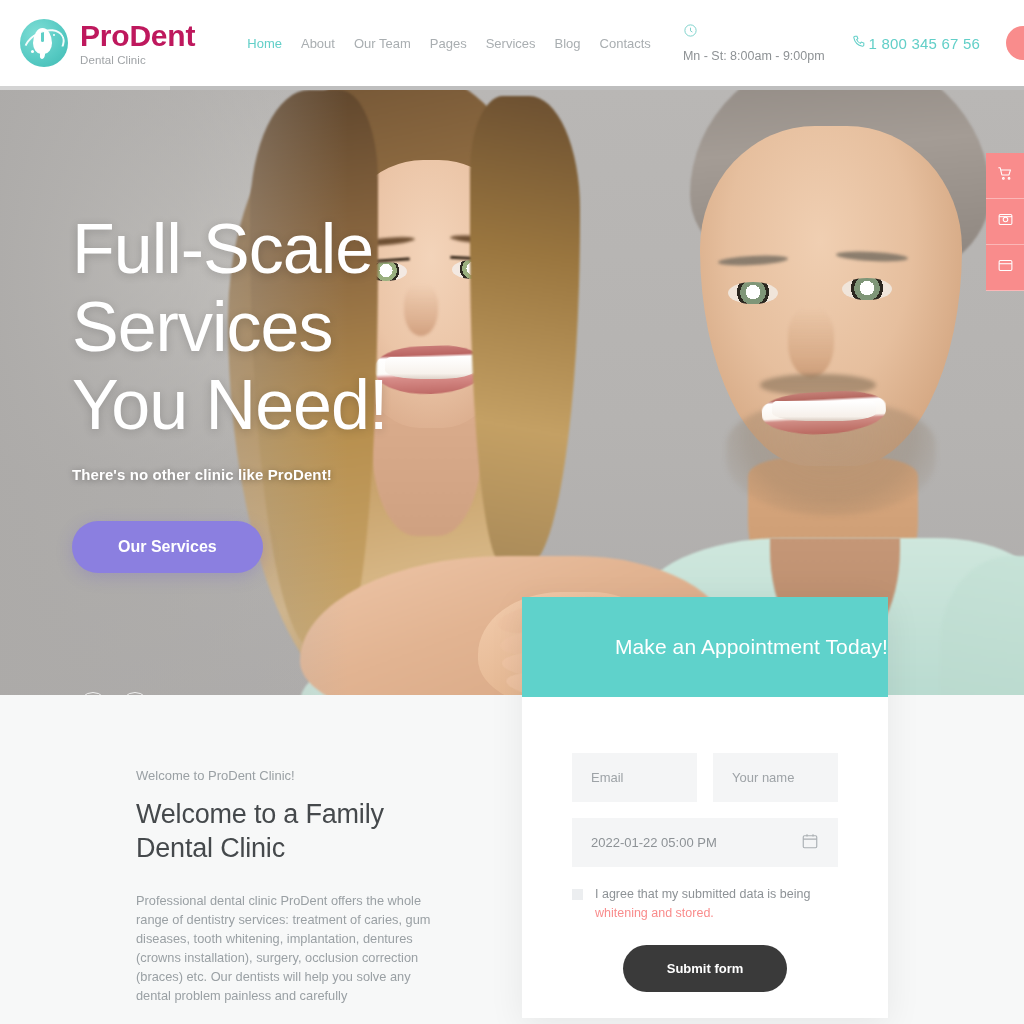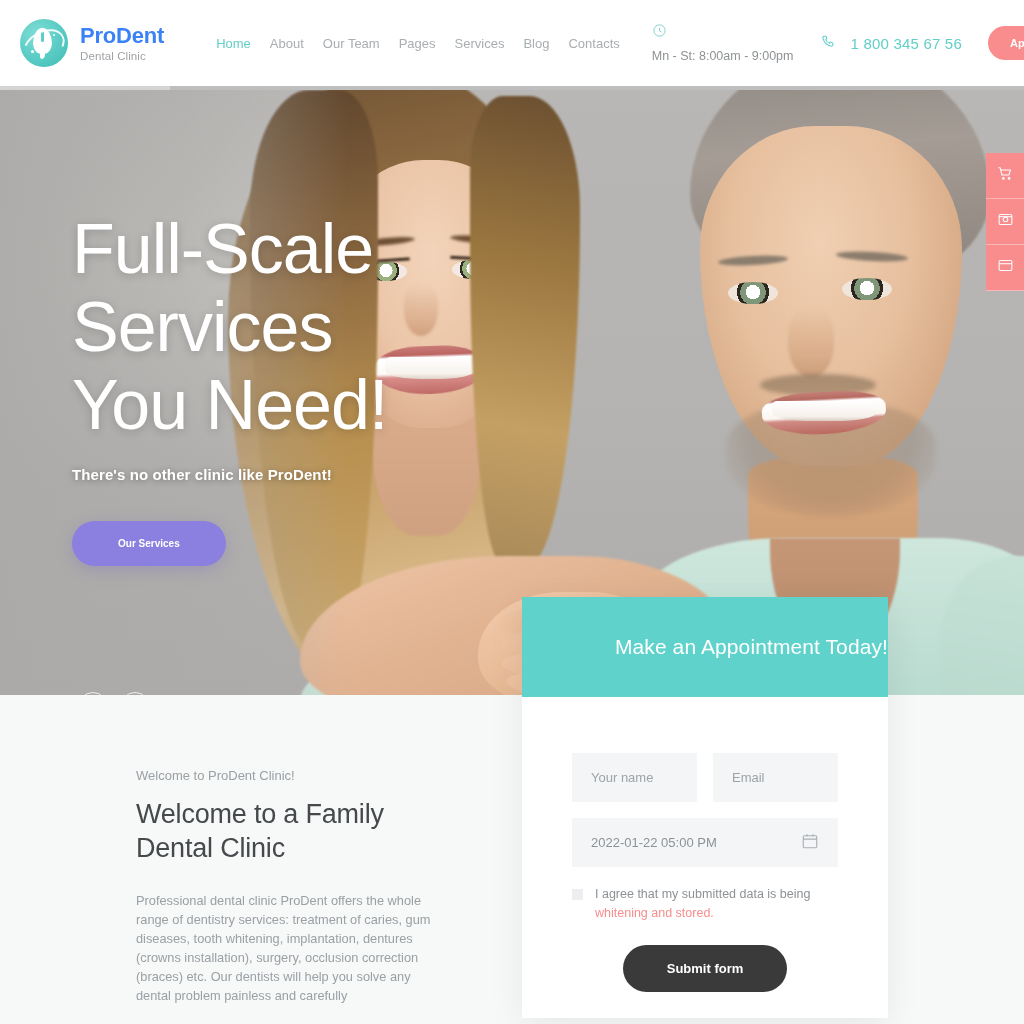--- a/index.html
+++ b/index.html
@@ -45,30 +45,30 @@
     width: 44px; height: 30px;
     border: 2px solid rgba(255,255,255,.92);
     border-radius: 50%;
     transform: rotate(-28deg);
     border-left-color: transparent; border-bottom-color: transparent;
   }
   .logo-dot { position:absolute; background:#fff; border-radius:50%; }
   .logo-dot.d1 { width:3px;height:3px; left:11px; top:31px; }
   .logo-dot.d2 { width:2px;height:2px; left:33px; top:15px; }
   .brand-text { margin-left: 12px; line-height: 1.05; }
-  .brand-title { font-size: 22px; font-weight: 700; color: #3b82f6; letter-spacing: -0.2px; }
+  .brand-title { font-size: 30px; font-weight: 700; color: #be185d; letter-spacing: -0.2px; }
   .brand-sub { font-size: 11.5px; color: #9fa3a6; letter-spacing: .1px; margin-top: 2px; }
 
   .nav { display: flex; align-items: center; gap: 19px; margin-left: 52px; }
   .nav-item { font-size: 13px; color: #a9aeb1; cursor: pointer; white-space: nowrap; }
   .nav-item.active { color: #62cfc8; }
 
   .header-info { display:flex; margin-left: 32px; gap: 7px; flex-direction: column; }
   .hours-text { font-size: 12.5px; color: #8e9295; white-space: nowrap; }
-  .phone-wrap { display:flex; align-items:center; gap: 16px; margin-left: 26px; }
+  .phone-wrap { display:flex; align-items:center; gap: 3px; margin-left: 26px; }
   .phone-text { font-size: 15px; color: #62cfc8; white-space: nowrap; letter-spacing: .2px; }
   .appt-btn {
     margin-left: 26px; margin-right: 14px;
     background: #f98c8c; color: #fff;
     font-size: 11px; font-weight: 600;
     border-radius: 22px; border: none;
     padding: 11px 22px; cursor: pointer; white-space: nowrap;
   }
 
   .scroll-strip {
@@ -268,21 +268,21 @@
   .hero-sub {
     margin-top: 22px;
     font-size: 15px; font-weight: 700; color: #ffffff;
     letter-spacing: .1px;
     text-shadow: 0 1px 6px rgba(0,0,0,.35);
   }
   .hero-btn {
     margin-top: 38px;
     display:inline-block;
     background: #8b7fe0; color:#fff;
-    font-size: 10px; font-weight: 600;
+    font-size: 16px; font-weight: 600;
     border: none; border-radius: 30px;
     padding: 17px 46px; cursor: pointer;
     box-shadow: 0 4px 16px rgba(110,96,200,.28);
   }
   .hero-arrows { position:absolute; left:78px; top:606px; display:flex; gap:12px; z-index: 9; }
   .arrow-btn {
     width:30px; height:30px; border-radius:50%;
     border: 1px solid rgba(255,255,255,.8);
     background: transparent; color: #fff;
     font-size: 12px; line-height: 28px; text-align:center;
@@ -490,22 +490,22 @@
     </div>
   </div>
 
   <div class="appt-card">
     <div class="appt-head">
       <div class="appt-head-title">Make an Appointment Today!</div>
     </div>
     <div class="appt-body">
 
       <div class="field-row">
+        <div class="fld">Email</div>
         <div class="fld">Your name</div>
-        <div class="fld">Email</div>
       </div>
 
 
       <div class="fld-full">
         <span>2022-01-22 05:00 PM</span>
         <span>
           <svg width="18" height="18" viewBox="0 0 24 24" fill="none" stroke="#a9aeb2" stroke-width="1.5" stroke-linejoin="round">
             <rect x="3" y="5" width="18" height="16" rx="1.6"></rect>
               <path d="M3 9.5h18M8 3v3M16 3v3"></path>
           </svg>

